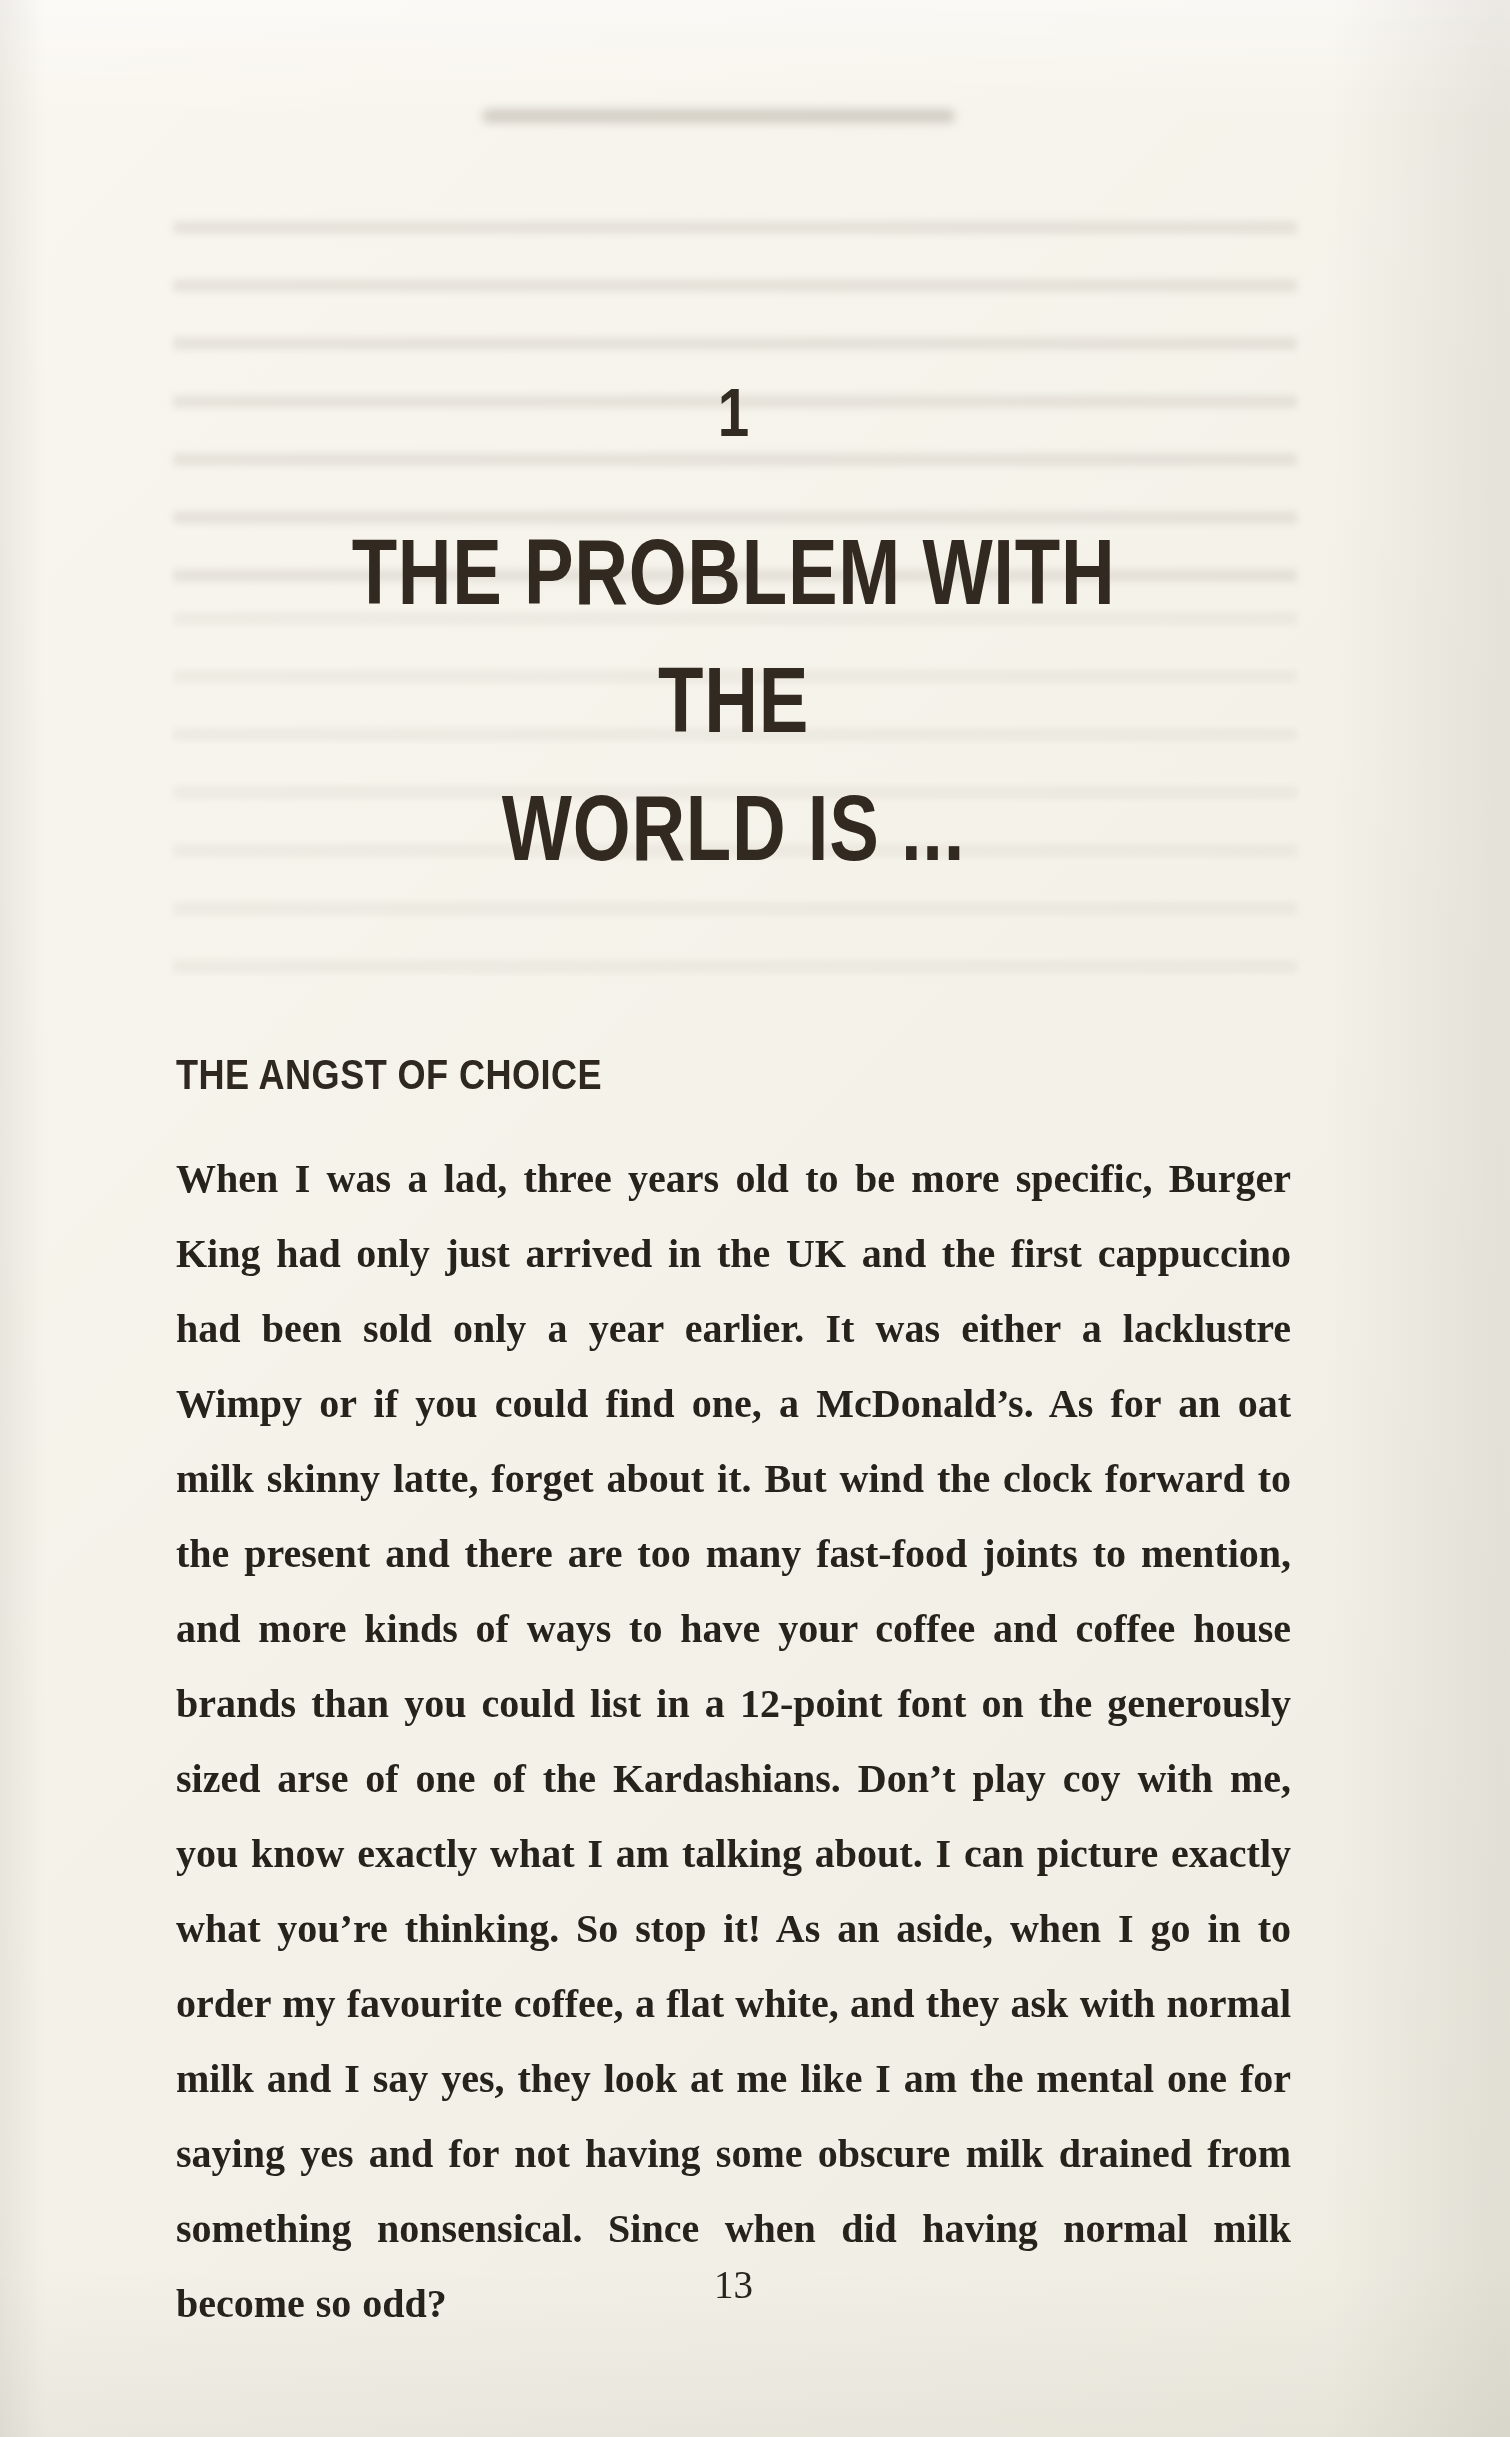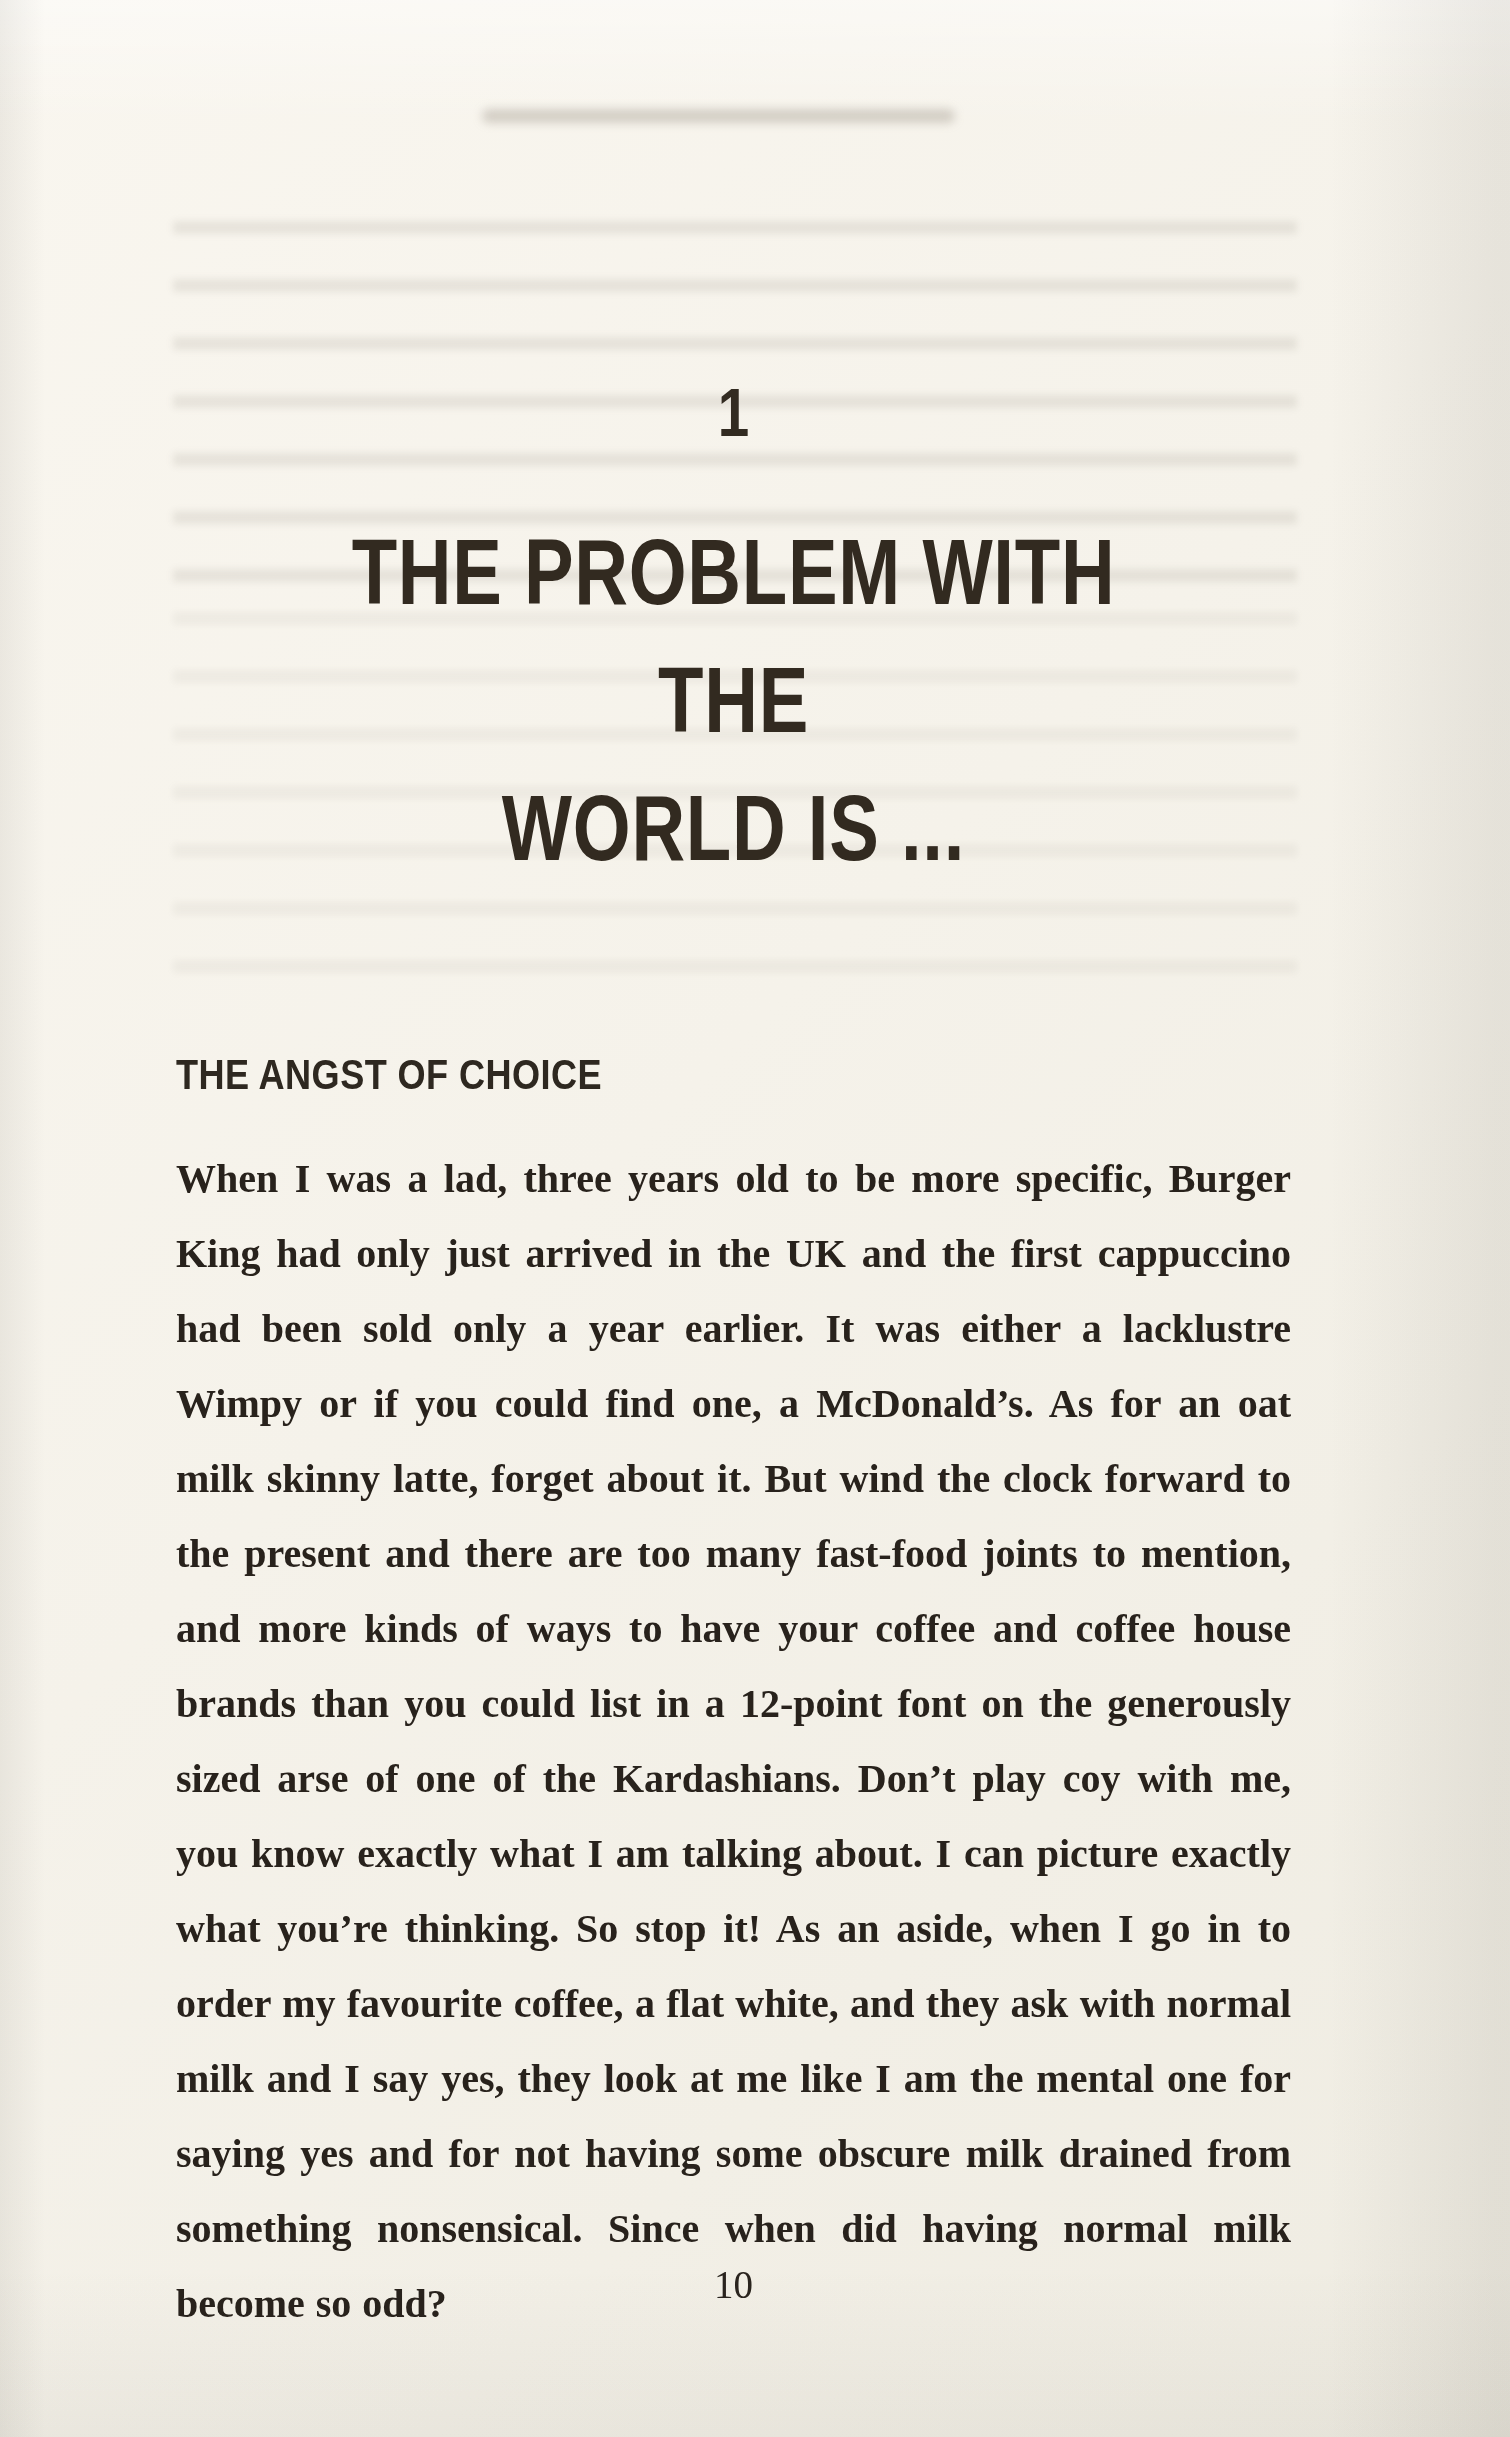--- a/index.html
+++ b/index.html
@@ -134,16 +134,16 @@
     </h1>
 
     <h2 class="section-heading">THE ANGST OF CHOICE</h2>
 
     <div class="body-copy">
       <p>When I was a lad, three years old to be more specific, Burger King had only just arrived in the UK and the first cappuccino had been sold only a year earlier. It was either a lacklustre Wimpy or if you could find one, a McDonald’s. As for an oat milk skinny latte, forget about it. But wind the clock forward to the present and there are too many fast-food joints to mention, and more kinds of ways to have your coffee and coffee house brands than you could list in a 12-point font on the generously sized arse of one of the Kardashians. Don’t play coy with me, you know exactly what I am talking about. I can picture exactly what you’re thinking. So stop it! As an aside, when I go in to order my favourite coffee, a flat white, and they ask with normal milk and I say yes, they look at me like I am the mental one for saying yes and for not having some obscure milk drained from something nonsensical. Since when did having normal milk become so odd?</p>
     </div>
 
   </div>
 
-  <div class="page-number">10</div>
+  <div class="page-number">13</div>
 
 </div>
 
 
 </body></html>

